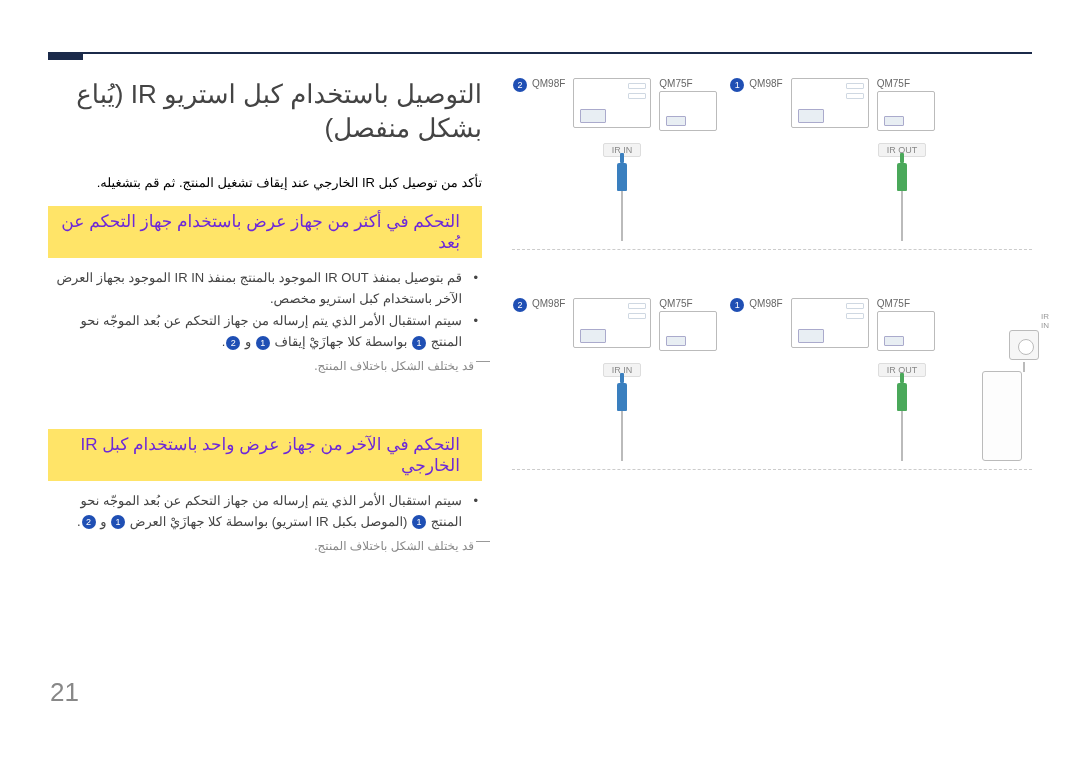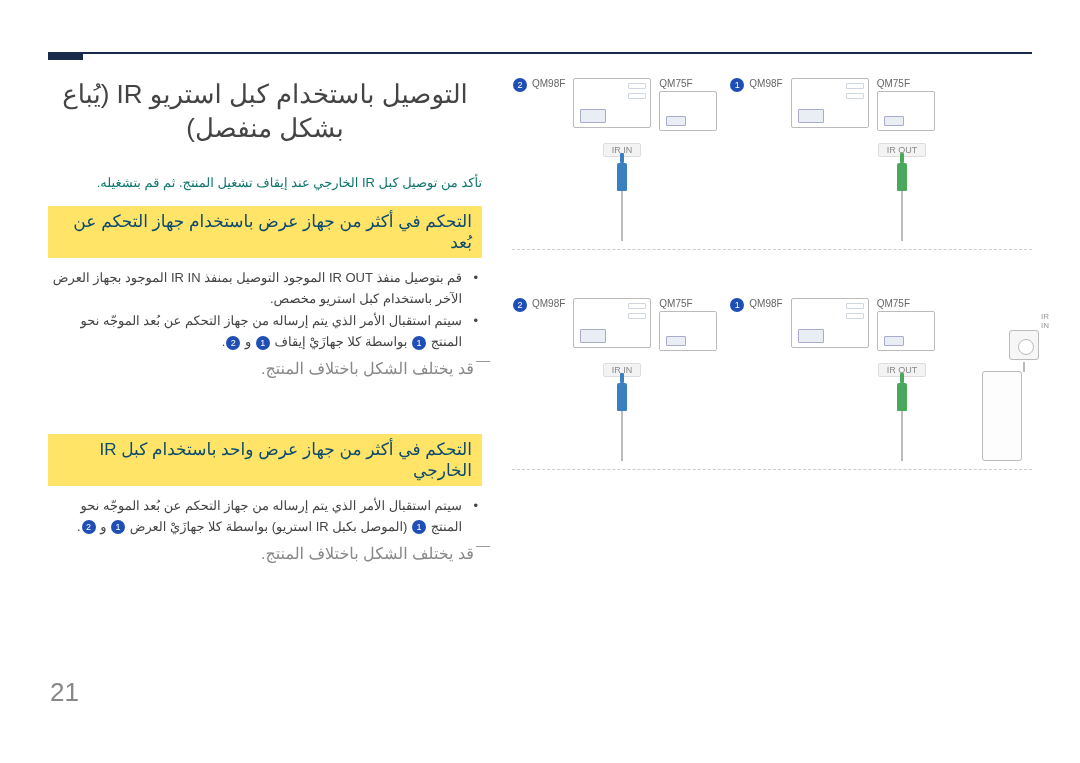--- a/index.html
+++ b/index.html
@@ -41,33 +41,32 @@
   }
   .text-col {
     width: 490px;
   }
   .title {
     font-size: 26px;
     color: #444;
     line-height: 1.3;
     margin-bottom: 28px;
     font-weight: normal;
-    text-align: center;
   }
   .note {
     font-size: 13px;
-    color: #0f766e;
+    color: #000000;
     margin-bottom: 14px;
     line-height: 1.4;
   }
   .section-bar {
     background: #ffe468;
-    padding: 5px 10px 5px 4px;
+    padding: 5px 22px 5px 4px;
     font-size: 17px;
-    color: #0c4a6e;
+    color: #6d28d9;
     margin-bottom: 10px;
     font-weight: normal;
   }
   ul.bullets {
     list-style: none;
     padding-right: 20px;
     margin-bottom: 6px;
   }
   ul.bullets li {
     position: relative;
@@ -92,21 +91,21 @@
     align-items: center;
     justify-content: center;
     font-size: 9px;
     line-height: 14px;
     vertical-align: middle;
     margin: 0 1px;
     direction: ltr;
   }
   .badge.b2 { background: #1f4fb4; }
   .sep-note {
-    font-size: 16px;
+    font-size: 12px;
     color: #888;
     padding-right: 8px;
     margin-bottom: 22px;
     position: relative;
   }
   .sep-note::before {
     content: "";
     position: absolute;
     right: -8px;
     top: 2px;
@@ -267,32 +266,32 @@
 
   <div class="text-col">
 
     <h1 class="title">التوصيل باستخدام كبل استريو IR (يُباع بشكل منفصل)</h1>
 
     <p class="note">تأكد من توصيل كبل IR الخارجي عند إيقاف تشغيل المنتج. ثم قم بتشغيله.</p>
 
     <div class="section-bar">التحكم في أكثر من جهاز عرض باستخدام جهاز التحكم عن بُعد</div>
 
     <ul class="bullets">
-      <li>قم بتوصيل منفذ IR OUT الموجود التوصيل بمنفذ IR IN الموجود بجهاز العرض الآخر باستخدام كبل استريو مخصص.</li>
+      <li>قم بتوصيل بمنفذ IR OUT الموجود بالمنتج بمنفذ IR IN الموجود بجهاز العرض الآخر باستخدام كبل استريو مخصص.</li>
       <li>
         <span>سيتم استقبال الأمر الذي يتم إرساله من جهاز التحكم عن بُعد الموجّه نحو المنتج </span><span class="badge">1</span>
         <span> بواسطة كلا جهازَيْ إيقاف </span><span class="badge">1</span>
         <span> و </span><span class="badge b2">2</span><span>.</span>
       </li>
     </ul>
     <p class="sep-note">قد يختلف الشكل باختلاف المنتج.</p>
 
     <div style="height:34px"></div>
 
-    <div class="section-bar">التحكم في أكثر من جهاز عرض واحد باستخدام كبل IR الخارجي</div>
+    <div class="section-bar">التحكم في الآخر من جهاز عرض واحد باستخدام كبل IR الخارجي</div>
 
     <ul class="bullets">
       <li>
         <span>سيتم استقبال الأمر الذي يتم إرساله من جهاز التحكم عن بُعد الموجّه نحو المنتج </span><span class="badge">1</span>
         <span> (الموصل بكبل IR استريو) بواسطة كلا جهازَيْ العرض </span><span class="badge">1</span>
         <span> و </span><span class="badge b2">2</span><span>.</span>
       </li>
     </ul>
     <p class="sep-note">قد يختلف الشكل باختلاف المنتج.</p>
   </div>

